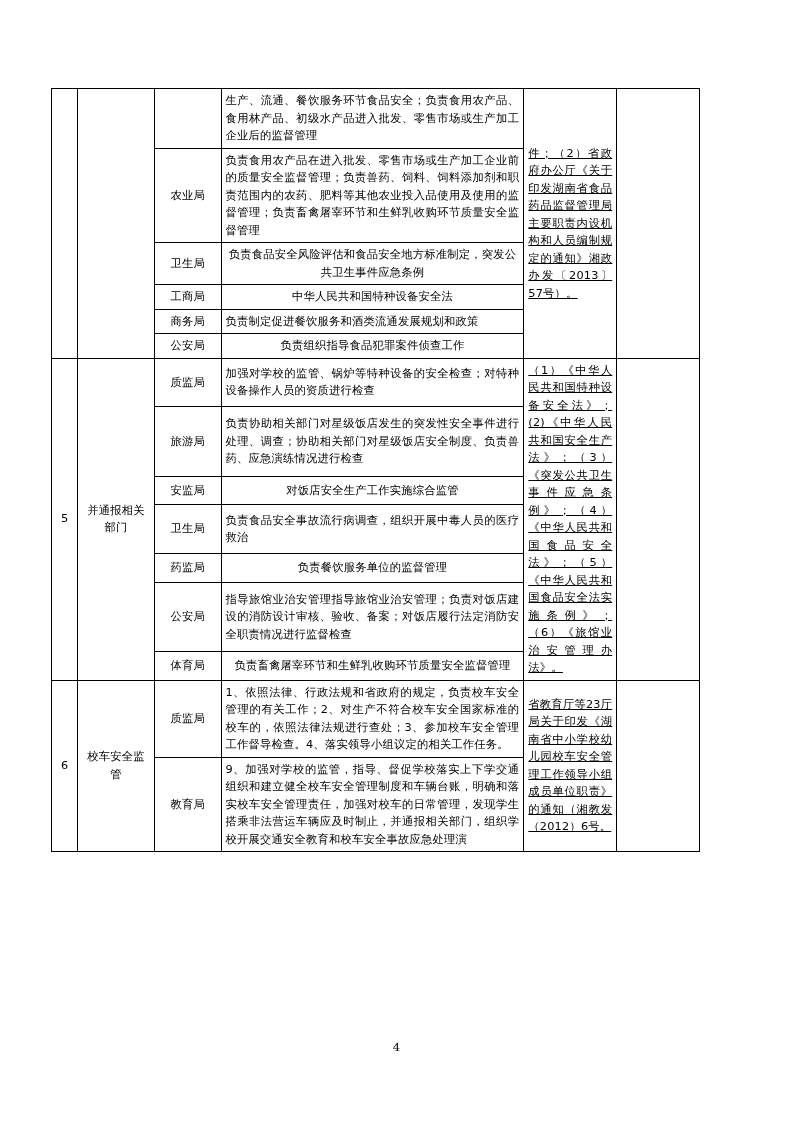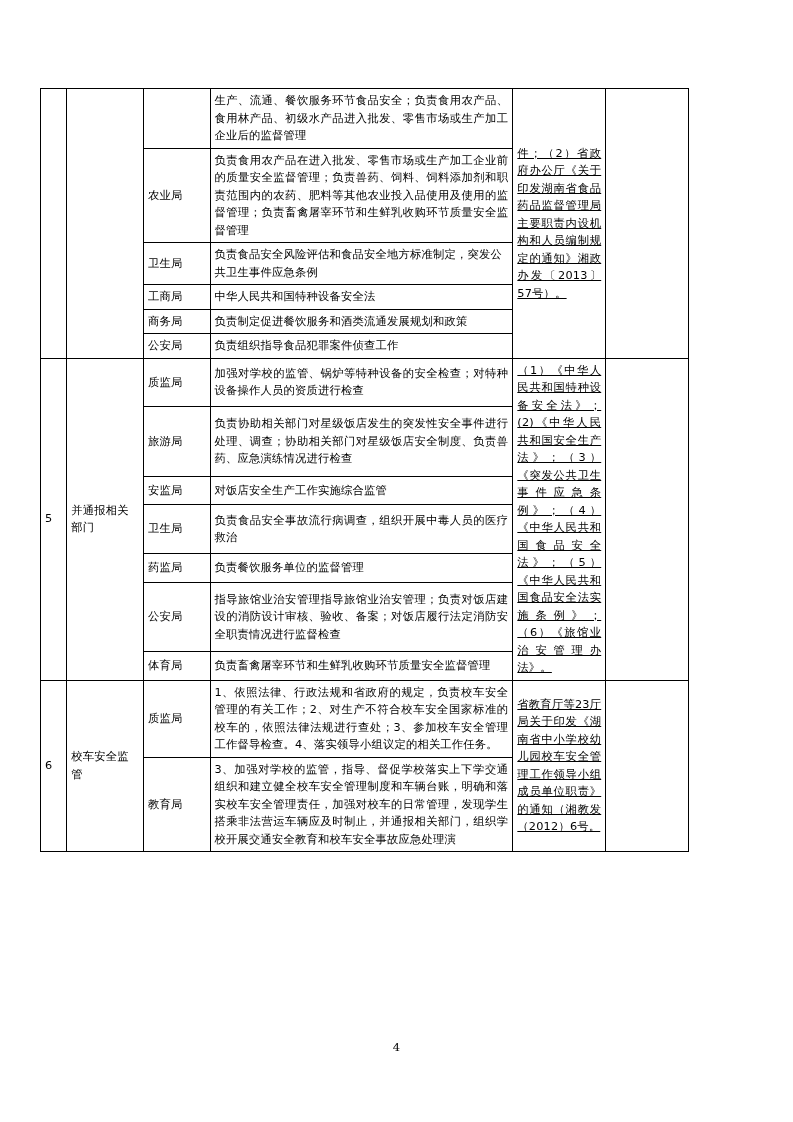--- a/index.html
+++ b/index.html
@@ -12,42 +12,42 @@
     height: 1122px;
     font-family: "DejaVu Sans", "Liberation Sans", sans-serif;
     color: #000000;
     position: relative;
   }
   .page {
     position: relative;
     width: 793px;
     height: 1122px;
     box-sizing: border-box;
-    padding: 88px 72px 0 40px;
+    padding: 88px 72px 0 51px;
   }
   table.doc-table {
     border-collapse: collapse;
     width: 649px;
     table-layout: fixed;
   }
   table.doc-table td {
     border: 1px solid #000000;
     vertical-align: middle;
     padding: 3px 4px;
     font-size: 11.3px;
     line-height: 1.55;
     letter-spacing: 0.2px;
   }
   .col-num   { width: 26px;  text-align: center; }
   .col-cat   { width: 76px;  text-align: center; }
   .col-dept  { width: 66px;  text-align: center; }
   .col-duty  { width: 300px; text-align: justify; text-justify: inter-ideograph; }
   .col-basis { width: 92px;  text-align: justify; text-justify: inter-ideograph; text-decoration: underline; }
   .col-last  { width: 82px; }
-  .center-txt { text-align: left; }
+  .center-txt { text-align: center; }
   .just-txt {
     text-align: justify;
     text-justify: inter-ideograph;
   }
   .page-number {
     position: absolute;
     left: 0;
     right: 0;
     top: 1040px;
     text-align: center;
@@ -136,20 +136,20 @@
       <tr>
         <td class="col-num center-txt" rowspan="2">6</td>
         <td class="col-cat center-txt" rowspan="2">校车安全监管</td>
         <td class="col-dept center-txt">质监局</td>
         <td class="col-duty just-txt">1、依照法律、行政法规和省政府的规定，负责校车安全管理的有关工作；2、对生产不符合校车安全国家标准的校车的，依照法律法规进行查处；3、参加校车安全管理工作督导检查。4、落实领导小组议定的相关工作任务。</td>
         <td class="col-basis just-txt" rowspan="2">省教育厅等23厅局关于印发《湖南省中小学校幼儿园校车安全管理工作领导小组成员单位职责》的通知（湘教发（2012）6号。</td>
         <td class="col-last" rowspan="2"></td>
       </tr>
       <tr>
         <td class="col-dept center-txt">教育局</td>
-        <td class="col-duty just-txt">3、加强对学校的监管，指导、督促学校落实上下学交通组织和建立健全校车安全管理制度和车辆台账，明确和落实校车安全管理责任，加强对校车的日常管理，发现学生搭乘非法营运车辆应及时制止，并通报相关部门，组织学校开展交通安全教育和校车安全事故应急处理演</td>
+        <td class="col-duty just-txt">9、加强对学校的监管，指导、督促学校落实上下学交通组织和建立健全校车安全管理制度和车辆台账，明确和落实校车安全管理责任，加强对校车的日常管理，发现学生搭乘非法营运车辆应及时制止，并通报相关部门，组织学校开展交通安全教育和校车安全事故应急处理演</td>
       </tr>
 
     </tbody>
   </table>
 
   <div class="page-number">4</div>
 </div>
 
 </body></html>

